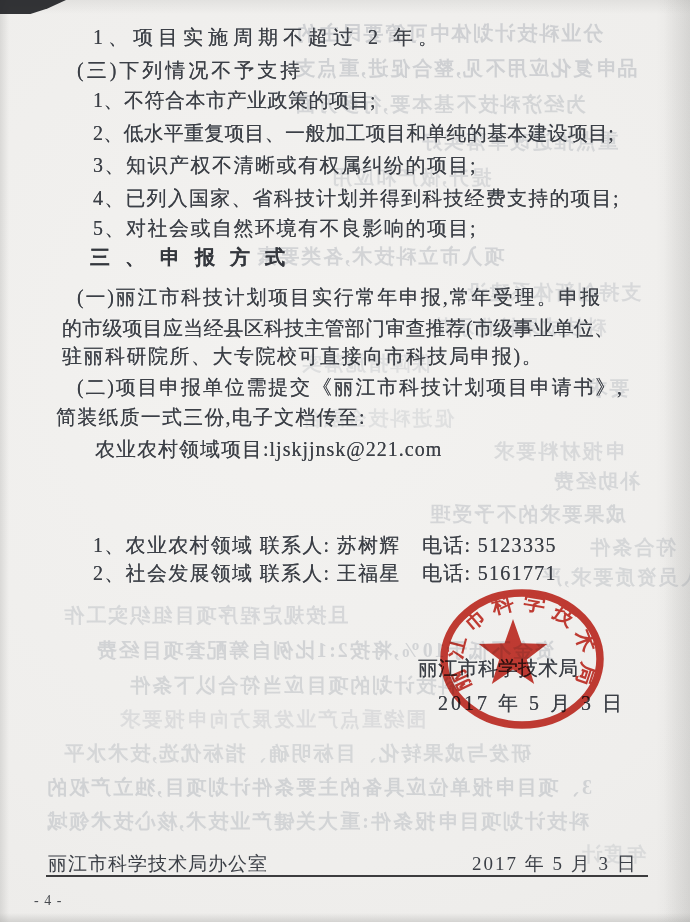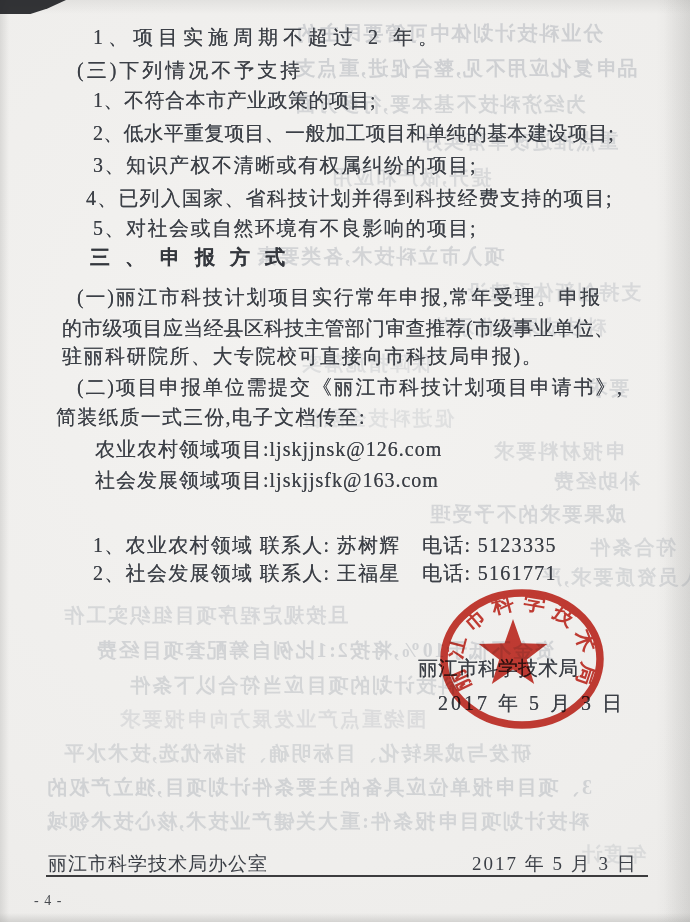--- a/index.html
+++ b/index.html
@@ -95,30 +95,29 @@
       <div class="bleed" style="top: 810px; left: 45px; opacity: 0.26;">科技计划项目申报条件:重大关键产业技术,核心技术领域</div>
       <div class="bleed" style="top: 843px; left: 580px; opacity: 0.18;">年度计</div>
     </div>
 
   <div class="layer" id="lines-layer">
       <div class="line" style="top: 26px; left: 93px; letter-spacing: 5px;">1、项目实施周期不超过 2 年。</div>
       <div class="line" style="top: 59px; left: 77px; letter-spacing: 3px;">(三)下列情况不予支持</div>
       <div class="line" style="top: 89px; left: 93px; letter-spacing: 0.5px;">1、不符合本市产业政策的项目;</div>
       <div class="line" style="top: 122px; left: 93px; letter-spacing: 0.2px;">2、低水平重复项目、一般加工项目和单纯的基本建设项目;</div>
       <div class="line" style="top: 154px; left: 93px; letter-spacing: 1.5px;">3、知识产权不清晰或有权属纠纷的项目;</div>
-      <div class="line" style="top: 187px; left: 86px; letter-spacing: 1.2px; text-align: center;">4、已列入国家、省科技计划并得到科技经费支持的项目;</div>
+      <div class="line" style="top: 187px; left: 93px; letter-spacing: 1.2px; text-align: center;">4、已列入国家、省科技计划并得到科技经费支持的项目;</div>
       <div class="line" style="top: 217px; left: 93px; letter-spacing: 1.5px;">5、对社会或自然环境有不良影响的项目;</div>
       <div class="line bold" style="top: 246px; left: 90px; letter-spacing: 15px; text-align: right;">三、申报方式</div>
       <div class="line" style="top: 286px; left: 77px; letter-spacing: 1.8px;">(一)丽江市科技计划项目实行常年申报,常年受理。申报</div>
       <div class="line" style="top: 317px; left: 62px; letter-spacing: 0.2px;">的市级项目应当经县区科技主管部门审查推荐(市级事业单位、</div>
       <div class="line" style="top: 376px; left: 77px; letter-spacing: 1.8px;">(二)项目申报单位需提交《丽江市科技计划项目申请书》,</div>
       <div class="line" style="top: 345px; left: 62px; letter-spacing: 1.5px;">驻丽科研院所、大专院校可直接向市科技局申报)。</div>
       <div class="line" style="top: 406px; left: 56px; letter-spacing: 1.2px;">简装纸质一式三份,电子文档传至:</div>
-      <div class="line" style="top: 438px; left: 95px; letter-spacing: 1px;">农业农村领域项目:ljskjjnsk@126.com</div>
-      <div class="line" style="top: 469px; left: 95px; letter-spacing: 1px;">社会发展领域项目:ljskjjsfk@163.com</div>
+      <div class="line" style="top: 438px; left: 95px; letter-spacing: 1px;">农业农村领域项目:ljskjjnsk@221.com</div>
       <div class="line" style="top: 534px; left: 93px; letter-spacing: 1.3px;">1、农业农村领域 联系人: 苏树辉　电话: 5123335</div>
       <div class="line" style="top: 562px; left: 93px; letter-spacing: 1.3px;">2、社会发展领域 联系人: 王福星　电话: 5161771</div>
       <div class="line" style="top: 657px; left: 418px; letter-spacing: 0px;">丽江市科学技术局</div>
       <div class="line" style="top: 692px; left: 438px; letter-spacing: 3px;">2017 年 5 月 3 日</div>
     </div>
 
   <svg class="seal" viewBox="0 0 172 148">
     <ellipse cx="86" cy="73" rx="78" ry="66" fill="none" stroke-width="7.5" stroke="#c5291f"></ellipse>
     <polygon points="77,33 85.5,57.3 111.2,57.9 90.8,73.5 98.2,98.1 77,83.5 55.8,98.1 63.2,73.5 42.8,57.9 68.5,57.3" fill="#c5291f"></polygon>
     <defs>

